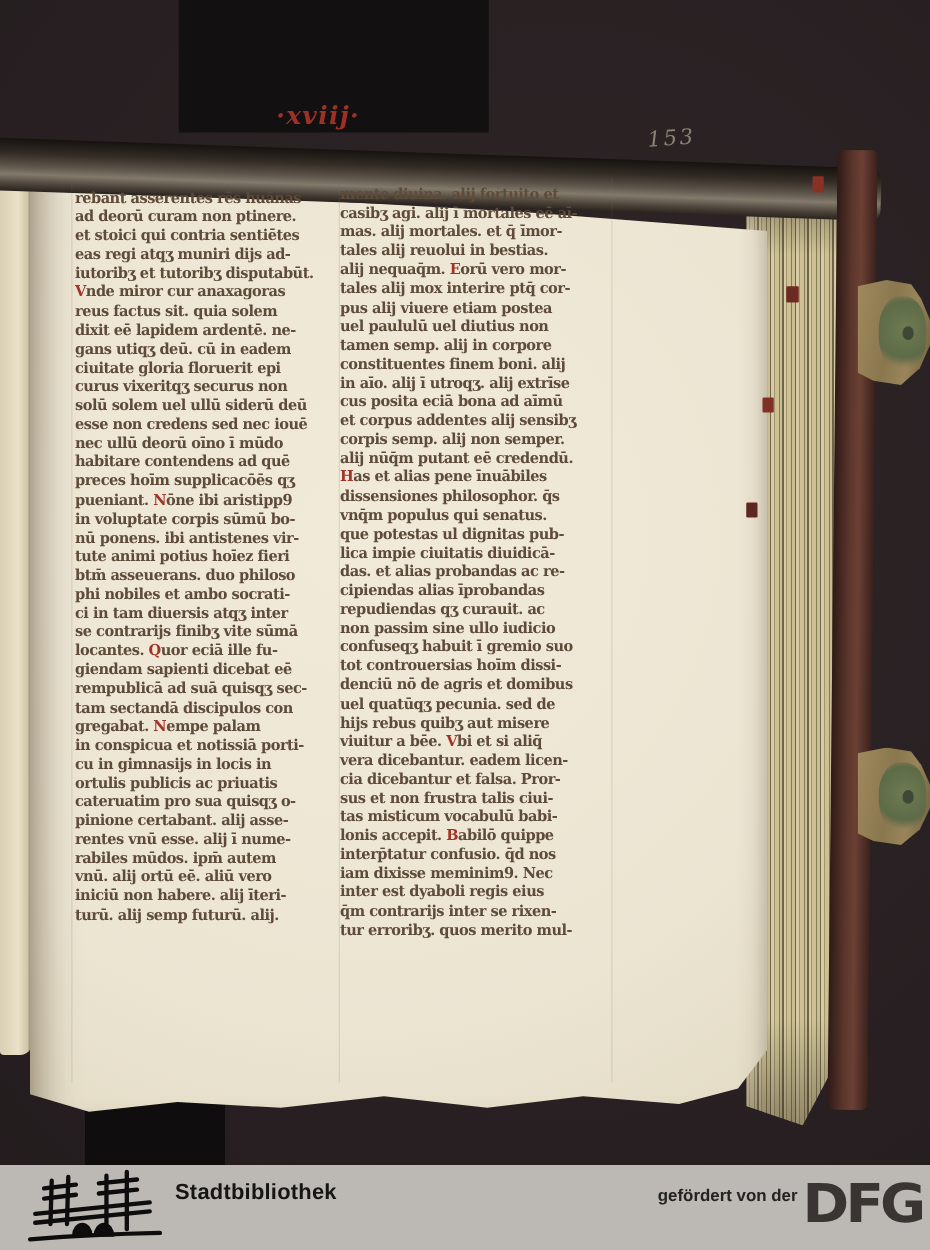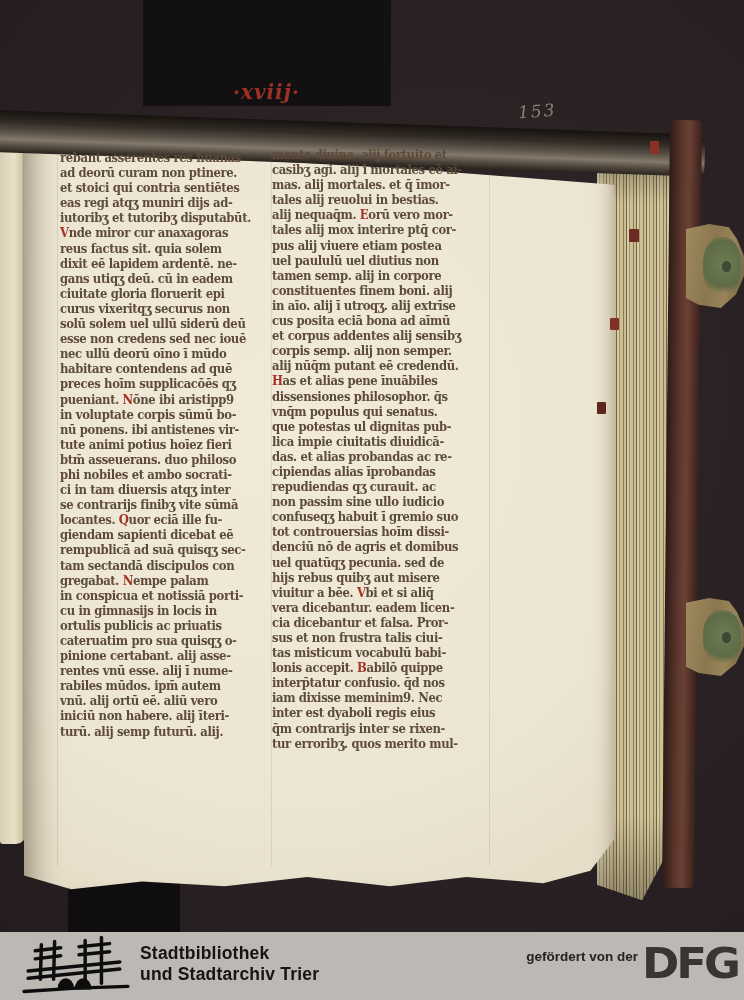--- a/index.html
+++ b/index.html
@@ -41,21 +41,21 @@
     background:radial-gradient(120% 90% at 45% 40%, #f1ead9 0%, #ece5d2 55%, #e3dbc5 82%, #d6cdb3 100%);
     clip-path:polygon(0 4.3%,33% 5.2%,66% 6.6%,100% 8.6%,100% 93%,96% 97%,88% 98.6%,75% 97.8%,62% 99%,48% 97.8%,34% 99%,20% 98.4%,8% 99.4%,0 97.6%);
     box-shadow:inset 26px 0 30px -18px rgba(92,76,52,.55),
                inset -14px 0 22px -14px rgba(92,76,52,.4),
                inset 0 16px 20px -12px rgba(55,45,35,.5);
     filter:drop-shadow(0 5px 4px rgba(15,11,8,.55));}
   .rule{position:absolute;width:1px;background:#7b6a52;opacity:.16;z-index:4;}
 
   
   .folio-header{position:absolute;left:221px;top:80px;z-index:6;
-    font:bold italic 20px "DejaVu Serif", serif;color:#9e3026;letter-spacing:1px;margin-left:12px;}
+    font:bold italic 20px "DejaVu Serif", serif;color:#9e3026;letter-spacing:1px;}
   .folio-number{position:absolute;left:518px;top:101px;z-index:6;transform:rotate(-4deg);
     font:italic 17px "DejaVu Serif", serif;color:#8b8374;letter-spacing:2px;}
   .ms-col{position:absolute;z-index:6;transform:scaleX(.97);transform-origin:left top;}
   .col-left{left:60px;top:151px;width:214px;}
   .col-right{left:272px;top:148px;width:218px;}
   .ms-line{height:15.1px;white-space:nowrap;
     font:bold 12px "DejaVu Serif", serif;letter-spacing:-.4px;color:#5e4b39;}
   .ms-line .rubric{color:#a23427;}
 
   
@@ -201,21 +201,20 @@
       <path d="M34 6 L33 43"></path>
       <path d="M15 15 L40 12"></path>
       <path d="M15 23 L40 20"></path>
       <path d="M64 5 L64 47"></path>
       <path d="M80 2 L80 47"></path>
       <path d="M58 11 L88 8"></path>
       <path d="M58 19 L88 16"></path>
     </svg>
     <div class="library-text">
       <div>Stadtbibliothek</div>
-      <div>und Stadtarchiv Trier</div>
     </div>
     <div class="funding-text">
       <div>gefördert von der</div>
     </div>
     <div class="dfg-logo">DFG</div>
   </div>
 
 </div>
 
 </body></html>

